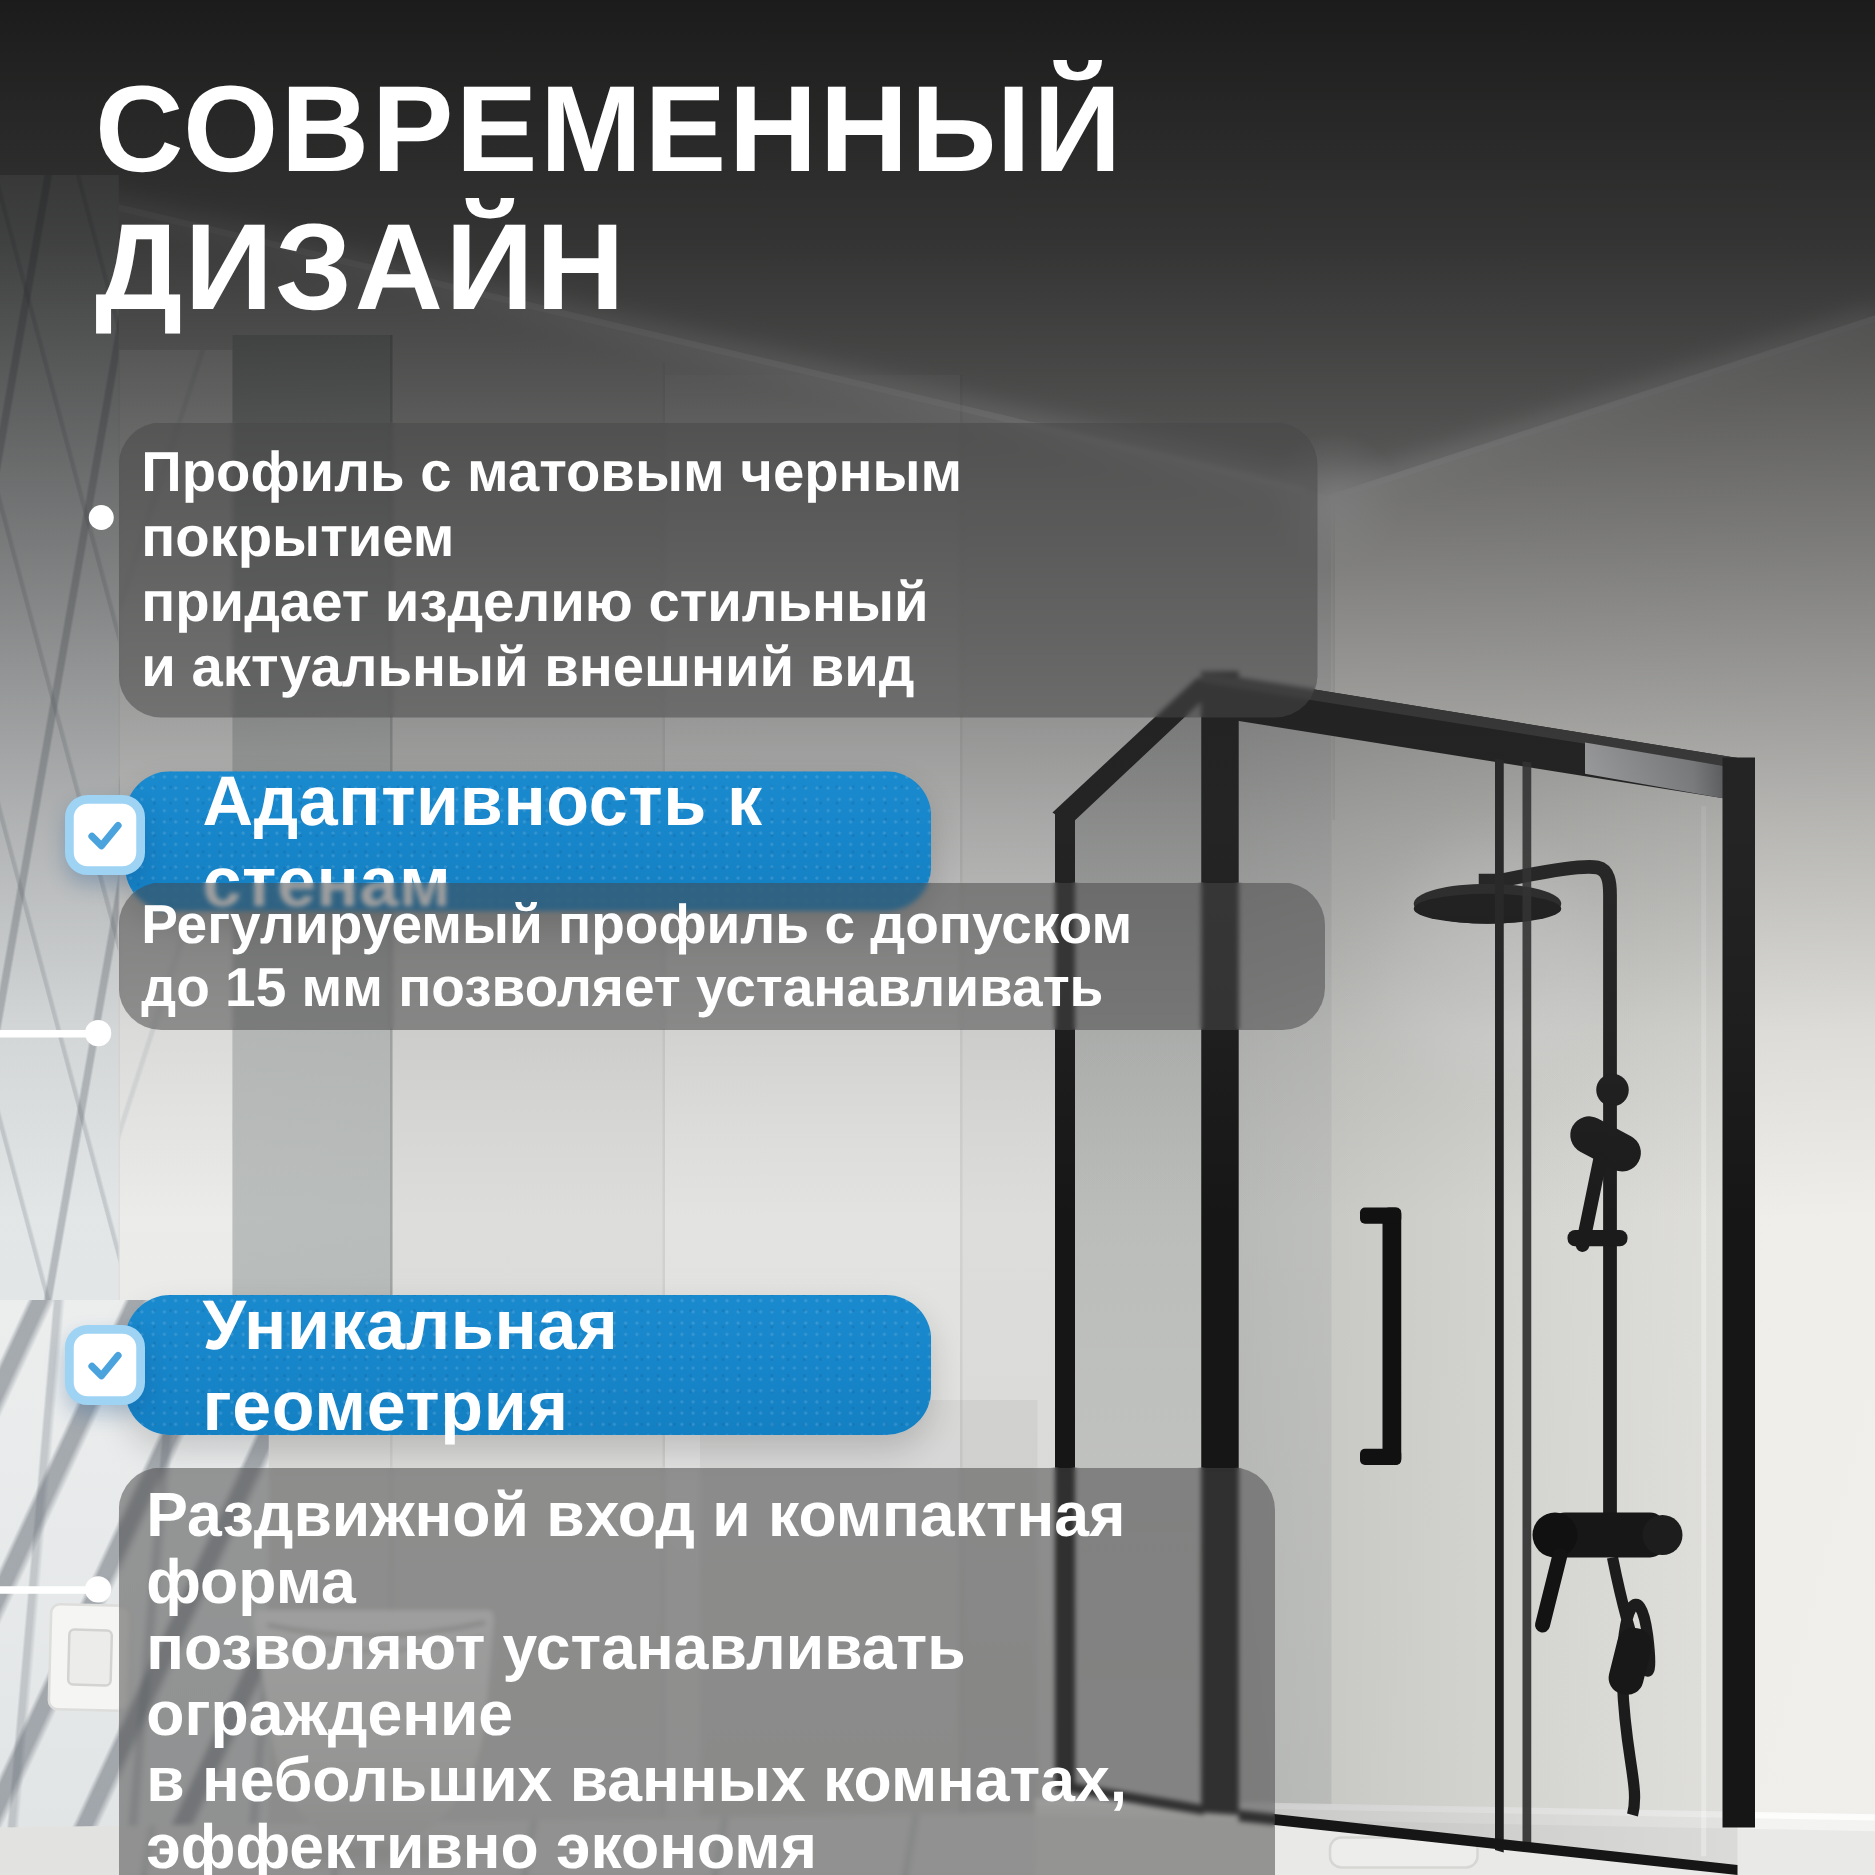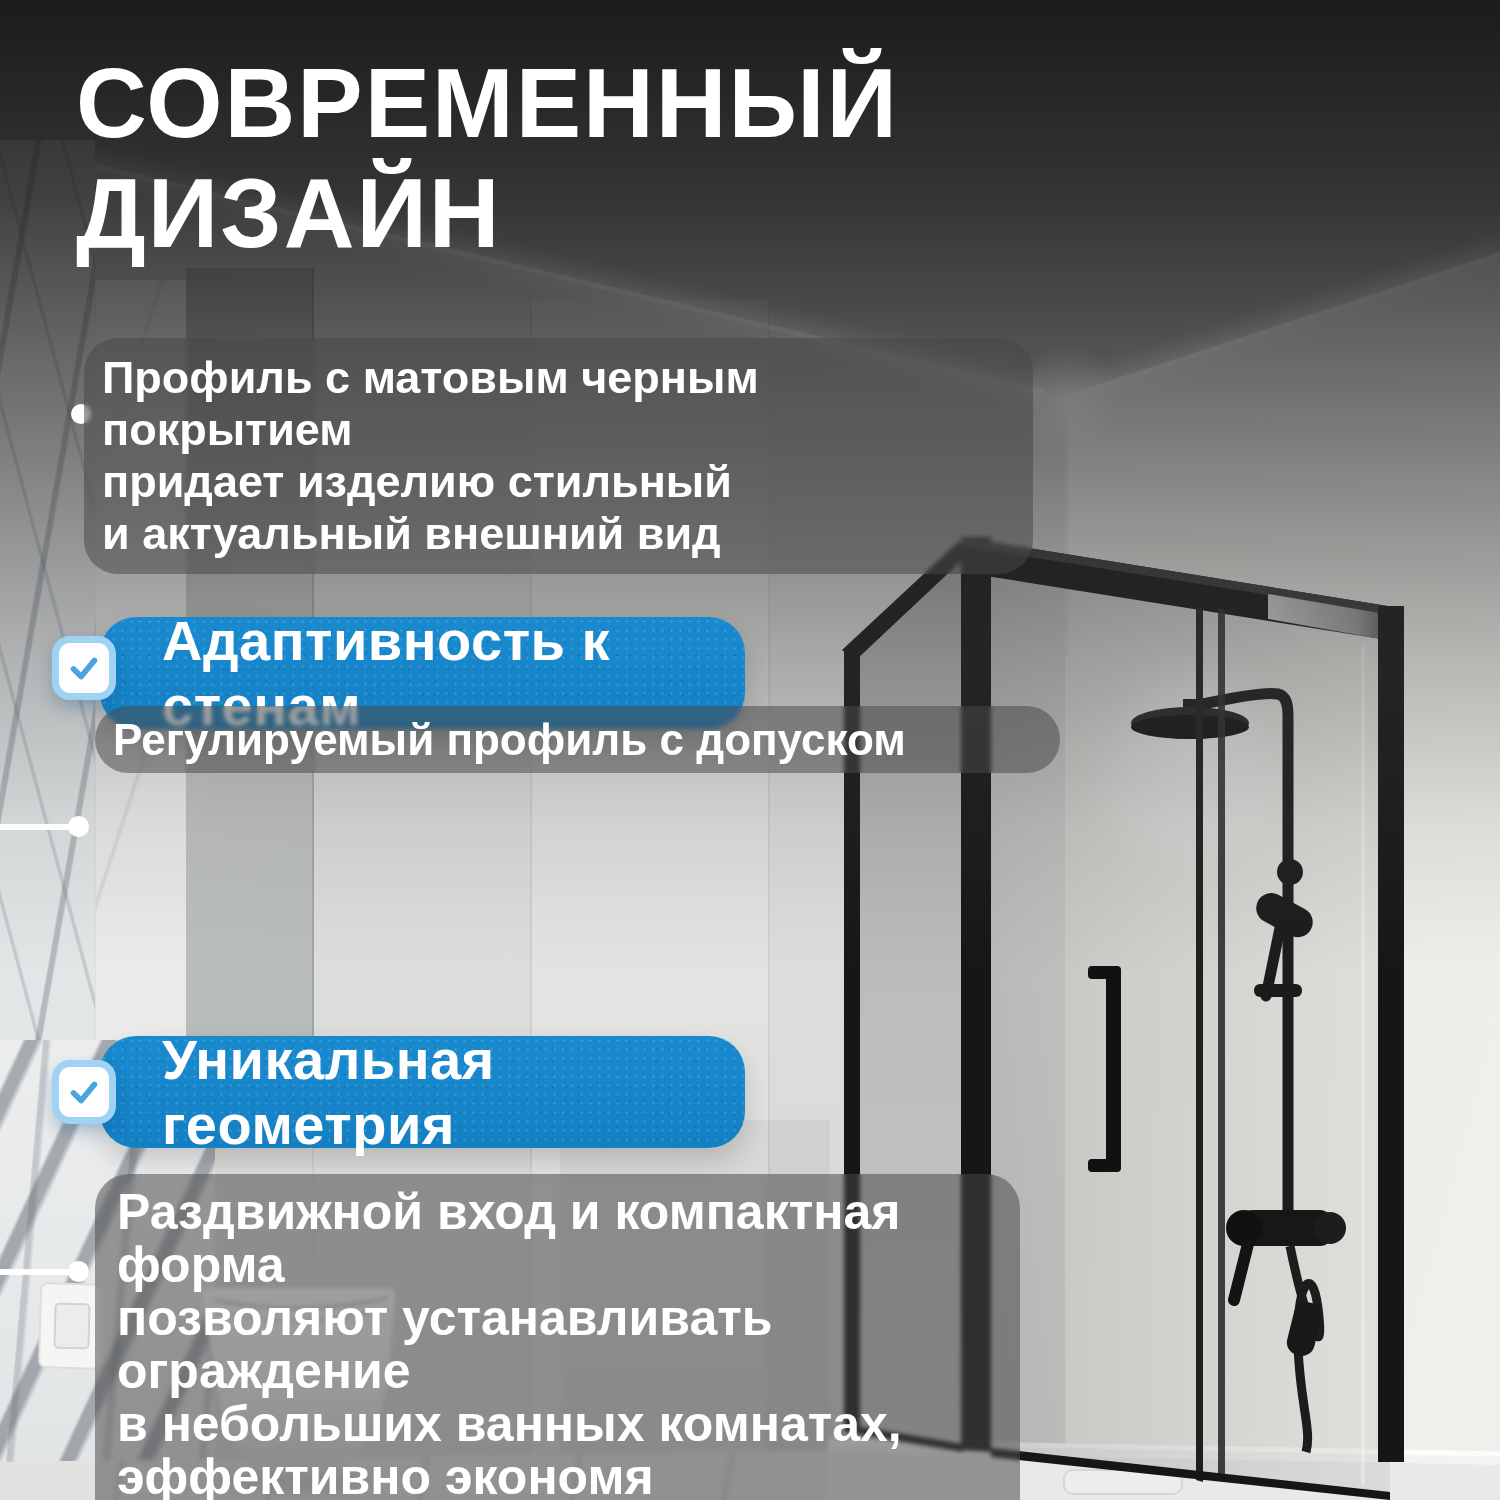--- a/index.html
+++ b/index.html
@@ -51,21 +51,21 @@
   .scene-svg{left:0;top:0;width:1500px;height:1500px;pointer-events:none;}
   
   .top-shade{inset:0;
     background:linear-gradient(180deg,
       rgba(12,12,12,.90) 0%,rgba(22,22,22,.80) 13%,rgba(42,42,42,.58) 29%,
       rgba(66,66,66,.32) 44%,rgba(90,90,90,.12) 55%,rgba(120,120,120,0) 65%);}
   
   .title{left:76px;top:48px;color:#fff;font-weight:700;font-size:98px;line-height:110px;letter-spacing:2px;}
   .gbox{position:absolute;background:rgba(72,72,72,.53);border-radius:34px;color:#fff;
     font-weight:700;backdrop-filter:blur(2px);}
-  .intro-box{left:84px;top:338px;width:915px;padding:14px 16px 14px 18px;font-size:45px;line-height:52px;}
+  .intro-box{left:95px;top:338px;width:915px;padding:14px 26px 14px 18px;font-size:45px;line-height:52px;}
   .p2-box{left:95px;top:706px;width:927px;padding:8px 20px 8px 18px;font-size:44px;line-height:51px;}
   .p3-box{left:95px;top:1174px;width:883px;padding:12px 20px 12px 22px;font-size:50px;line-height:53px;}
   .bullet{left:71px;top:404px;width:20px;height:20px;border-radius:50%;background:#fff;}
   .lead{left:0;width:72px;height:6px;background:#fff;}
   .lead-2{top:824px;} .lead-3{top:1269px;}
   .lead-dot{left:68px;width:21px;height:21px;border-radius:50%;background:#fff;}
   .ld-2{top:816px;} .ld-3{top:1261px;}
   .banner{position:absolute;left:100px;width:645px;height:112px;border-radius:36px;
     display:flex;align-items:center;padding-left:62px;box-sizing:border-box;
     color:#fff;font-size:56px;font-weight:700;letter-spacing:.5px;
@@ -225,20 +225,21 @@
   <div class="checkbox cb-1">
     <svg width="38" height="38" viewBox="0 0 40 40">
       <path d="M9 21 L17 29 L31 12" fill="none" stroke="#4ba3de" stroke-width="6" stroke-linecap="round" stroke-linejoin="round"></path>
     </svg>
   </div>
 
   <div class="abs lead lead-2"></div>
   <div class="abs lead-dot ld-2"></div>
   <div class="gbox p2-box">
     <div>Регулируемый профиль с допуском</div>
+    <div>до 15 мм позволяет устанавливать</div>
   </div>
 
   <div class="banner banner-2">
     <span>Уникальная геометрия</span>
   </div>
   <div class="checkbox cb-2">
     <svg width="38" height="38" viewBox="0 0 40 40">
       <path d="M9 21 L17 29 L31 12" fill="none" stroke="#4ba3de" stroke-width="6" stroke-linecap="round" stroke-linejoin="round"></path>
     </svg>
   </div>

